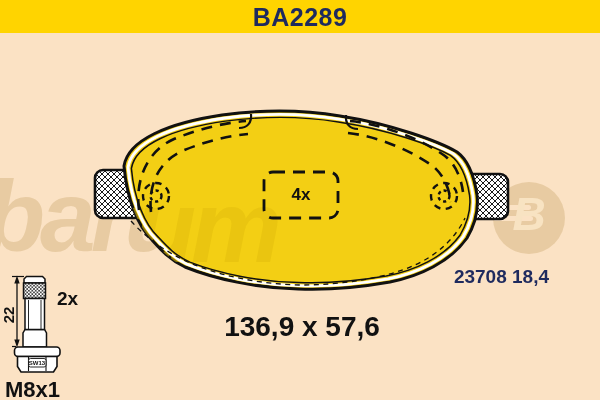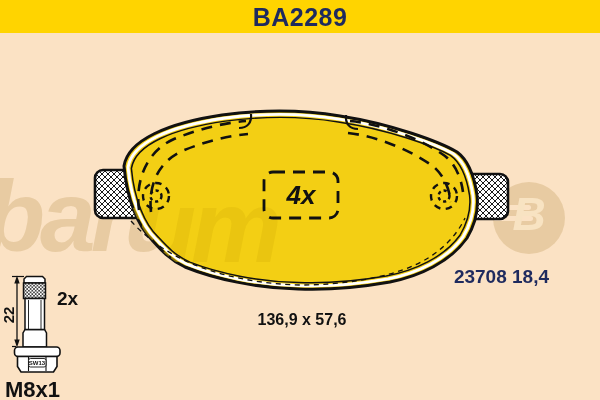--- a/index.html
+++ b/index.html
@@ -24,23 +24,23 @@
   }
   .wm-stripe { position:absolute; background:#FBE2C4; border-radius:3px; height:5px; }
   .wm-stripe.s1 { left:2px; top:23px; width:36px; }
   .wm-stripe.s2 { left:0px;  top:34px; width:40px; }
   .wm-badge-letter {
     position:absolute; left:0; top:9px; width:72px; text-align:center;
     font-size:46px; line-height:1; font-weight:bold; font-style:italic; color:#F8E3C2;
   }
   svg.draw { position:absolute; left:0; top:0; z-index:2; }
   .lbl { position:absolute; z-index:3; font-weight:bold; color:#111; white-space:nowrap; }
-  #lbl-4x  { left:264px; top:172px; width:74px; height:46px; display:flex; align-items:center; justify-content:center; font-size:26px;font-style:italic; }
+  #lbl-4x  { left:264px; top:172px; width:74px; height:46px; display:flex; align-items:center; justify-content:center; font-size:17px; }
   #lbl-ref { left:429px; top:266px; width:120px; text-align:right; font-size:19px; color:#1E2A5E; }
-  #lbl-dims{ left:202px; top:311px; width:200px; text-align:center; font-size:16px; }
+  #lbl-dims{ left:202px; top:311px; width:200px; text-align:center; font-size:28px; }
   #lbl-2x  { left:57px;  top:288px; font-size:19px;text-align:right; }
   #lbl-m8  { left:5px;   top:369px; font-size:22px;margin-top:8px; }
   #lbl-22  { left:-4px;  top:306px; width:26px; height:18px; text-align:center; font-size:15px; transform:rotate(-90deg); }
   #lbl-sw  { left:28px;  top:358px; width:18px; height:9px; display:flex; align-items:center; justify-content:center; font-size:6px; }
 </style>
 </head>
 <body>
 
 <div class="hdr"></div>
 <div class="title">BA2289</div>

